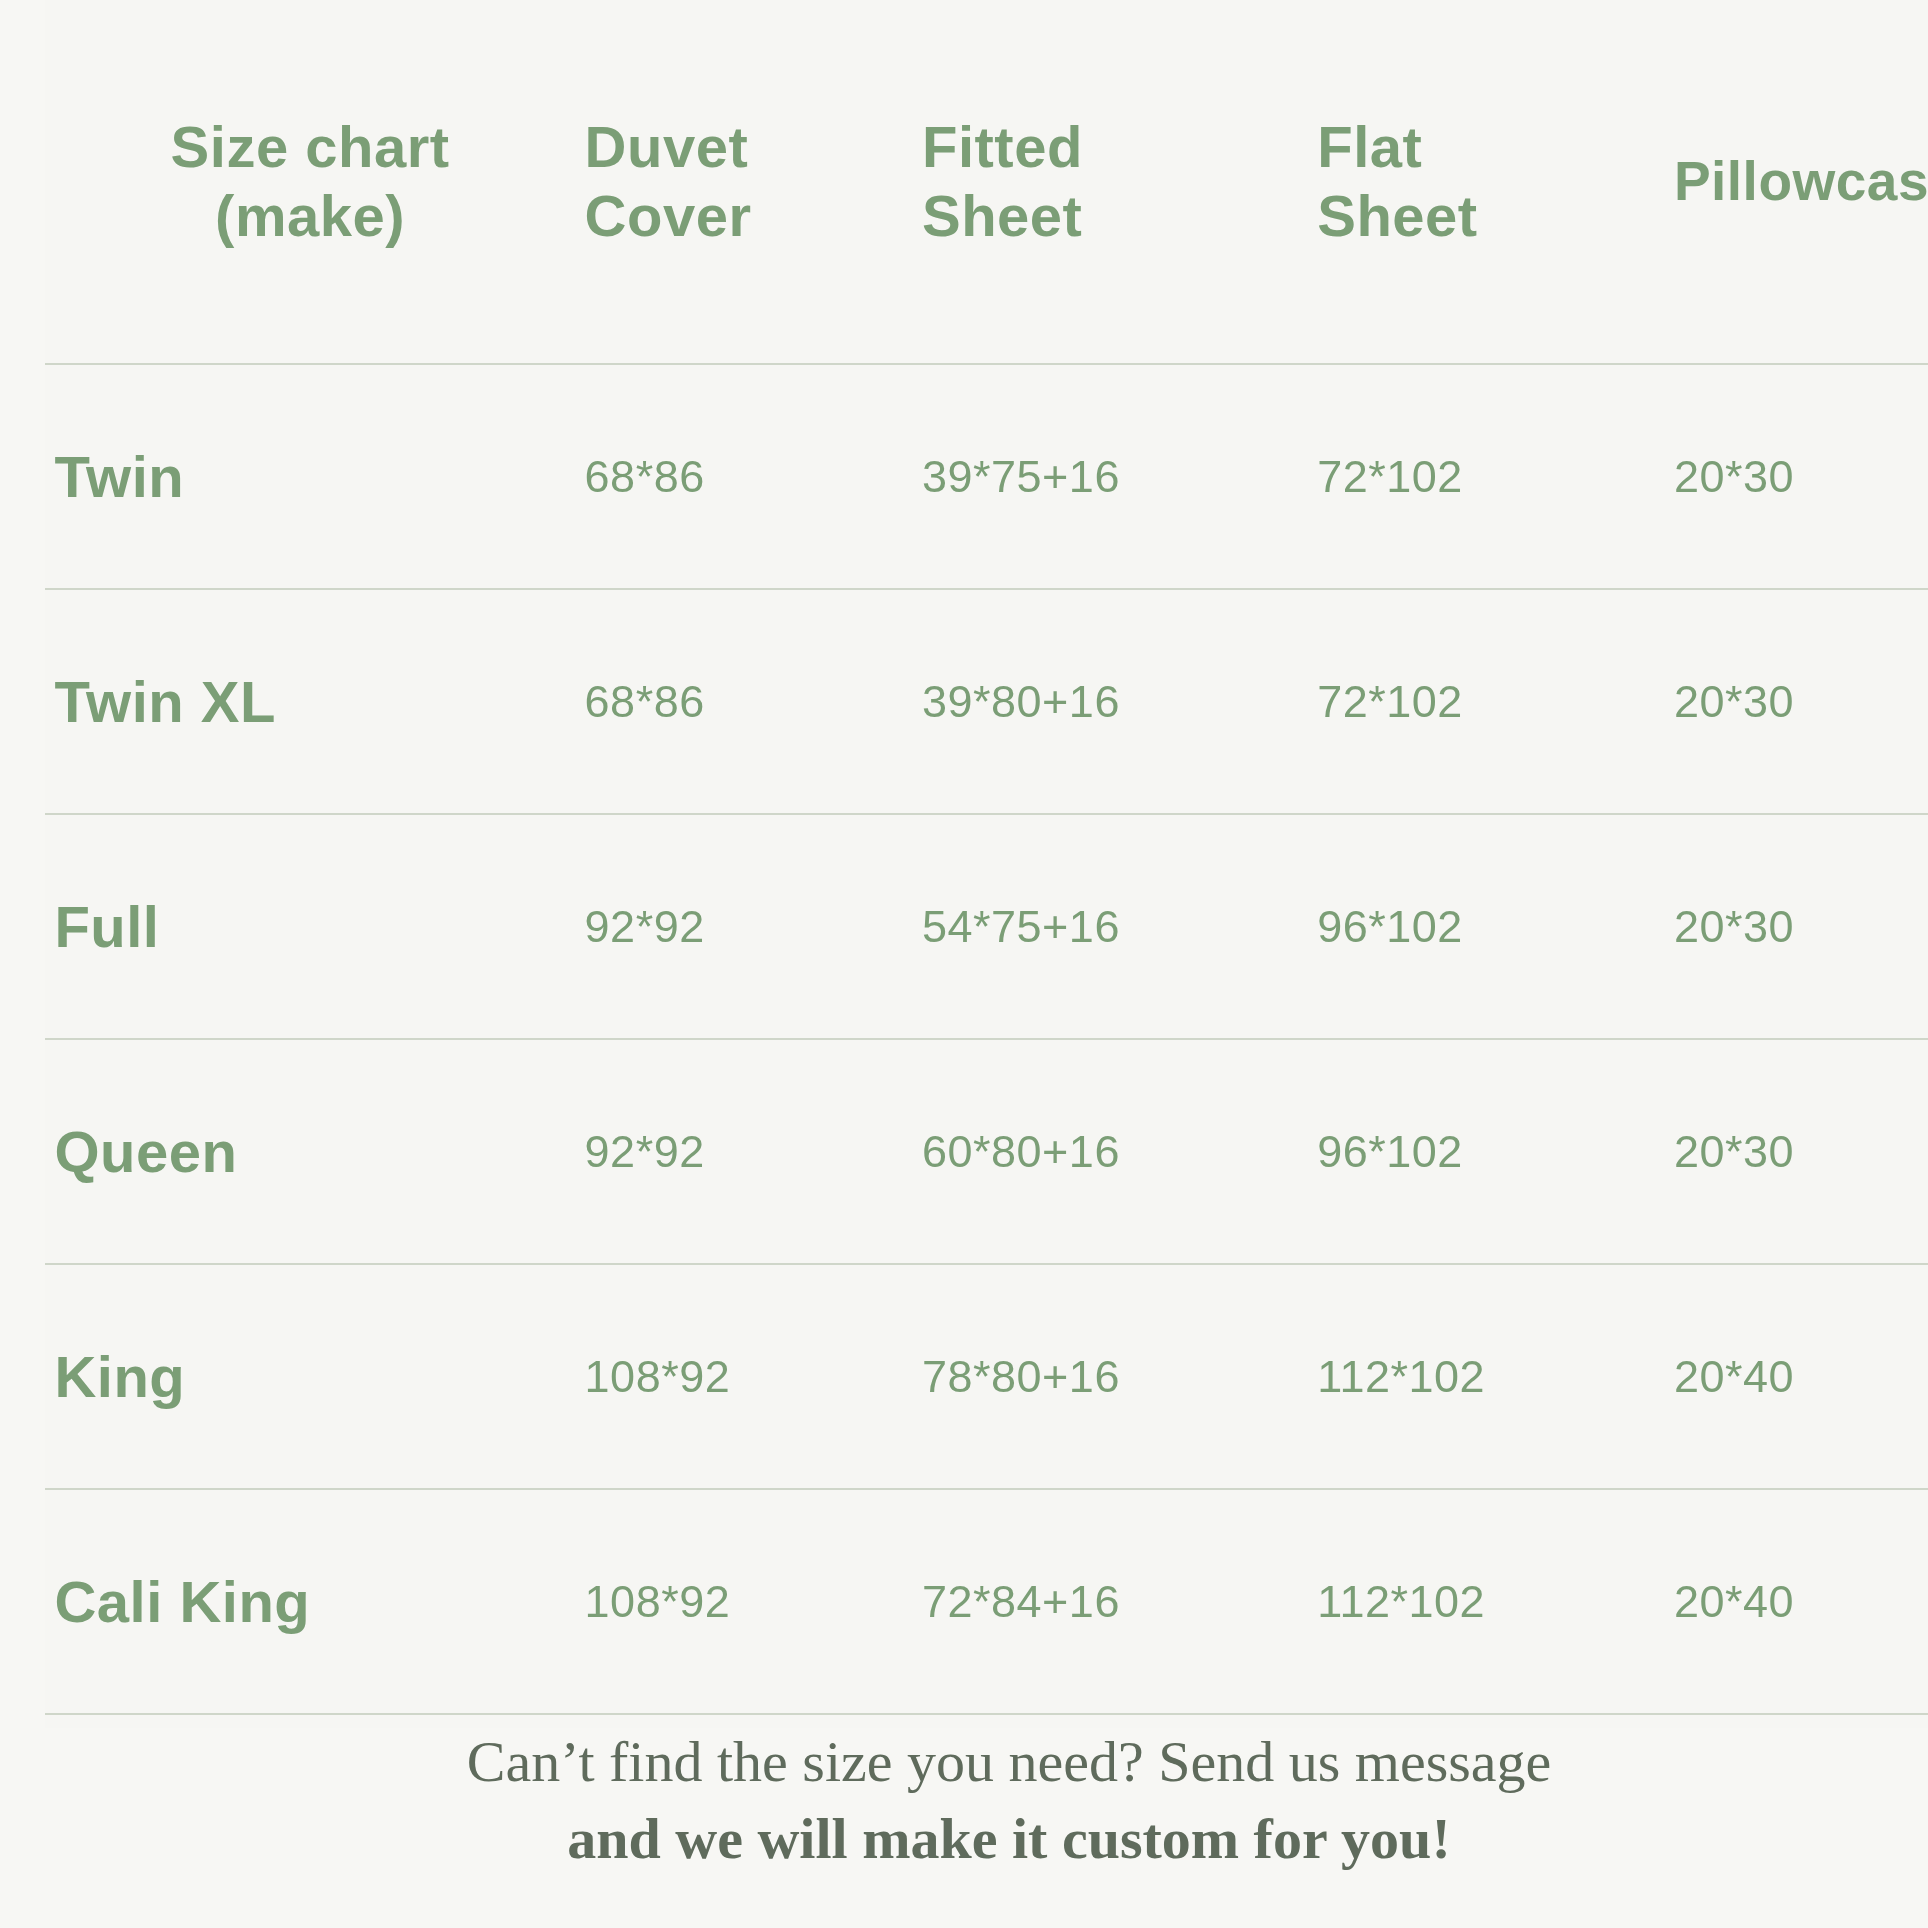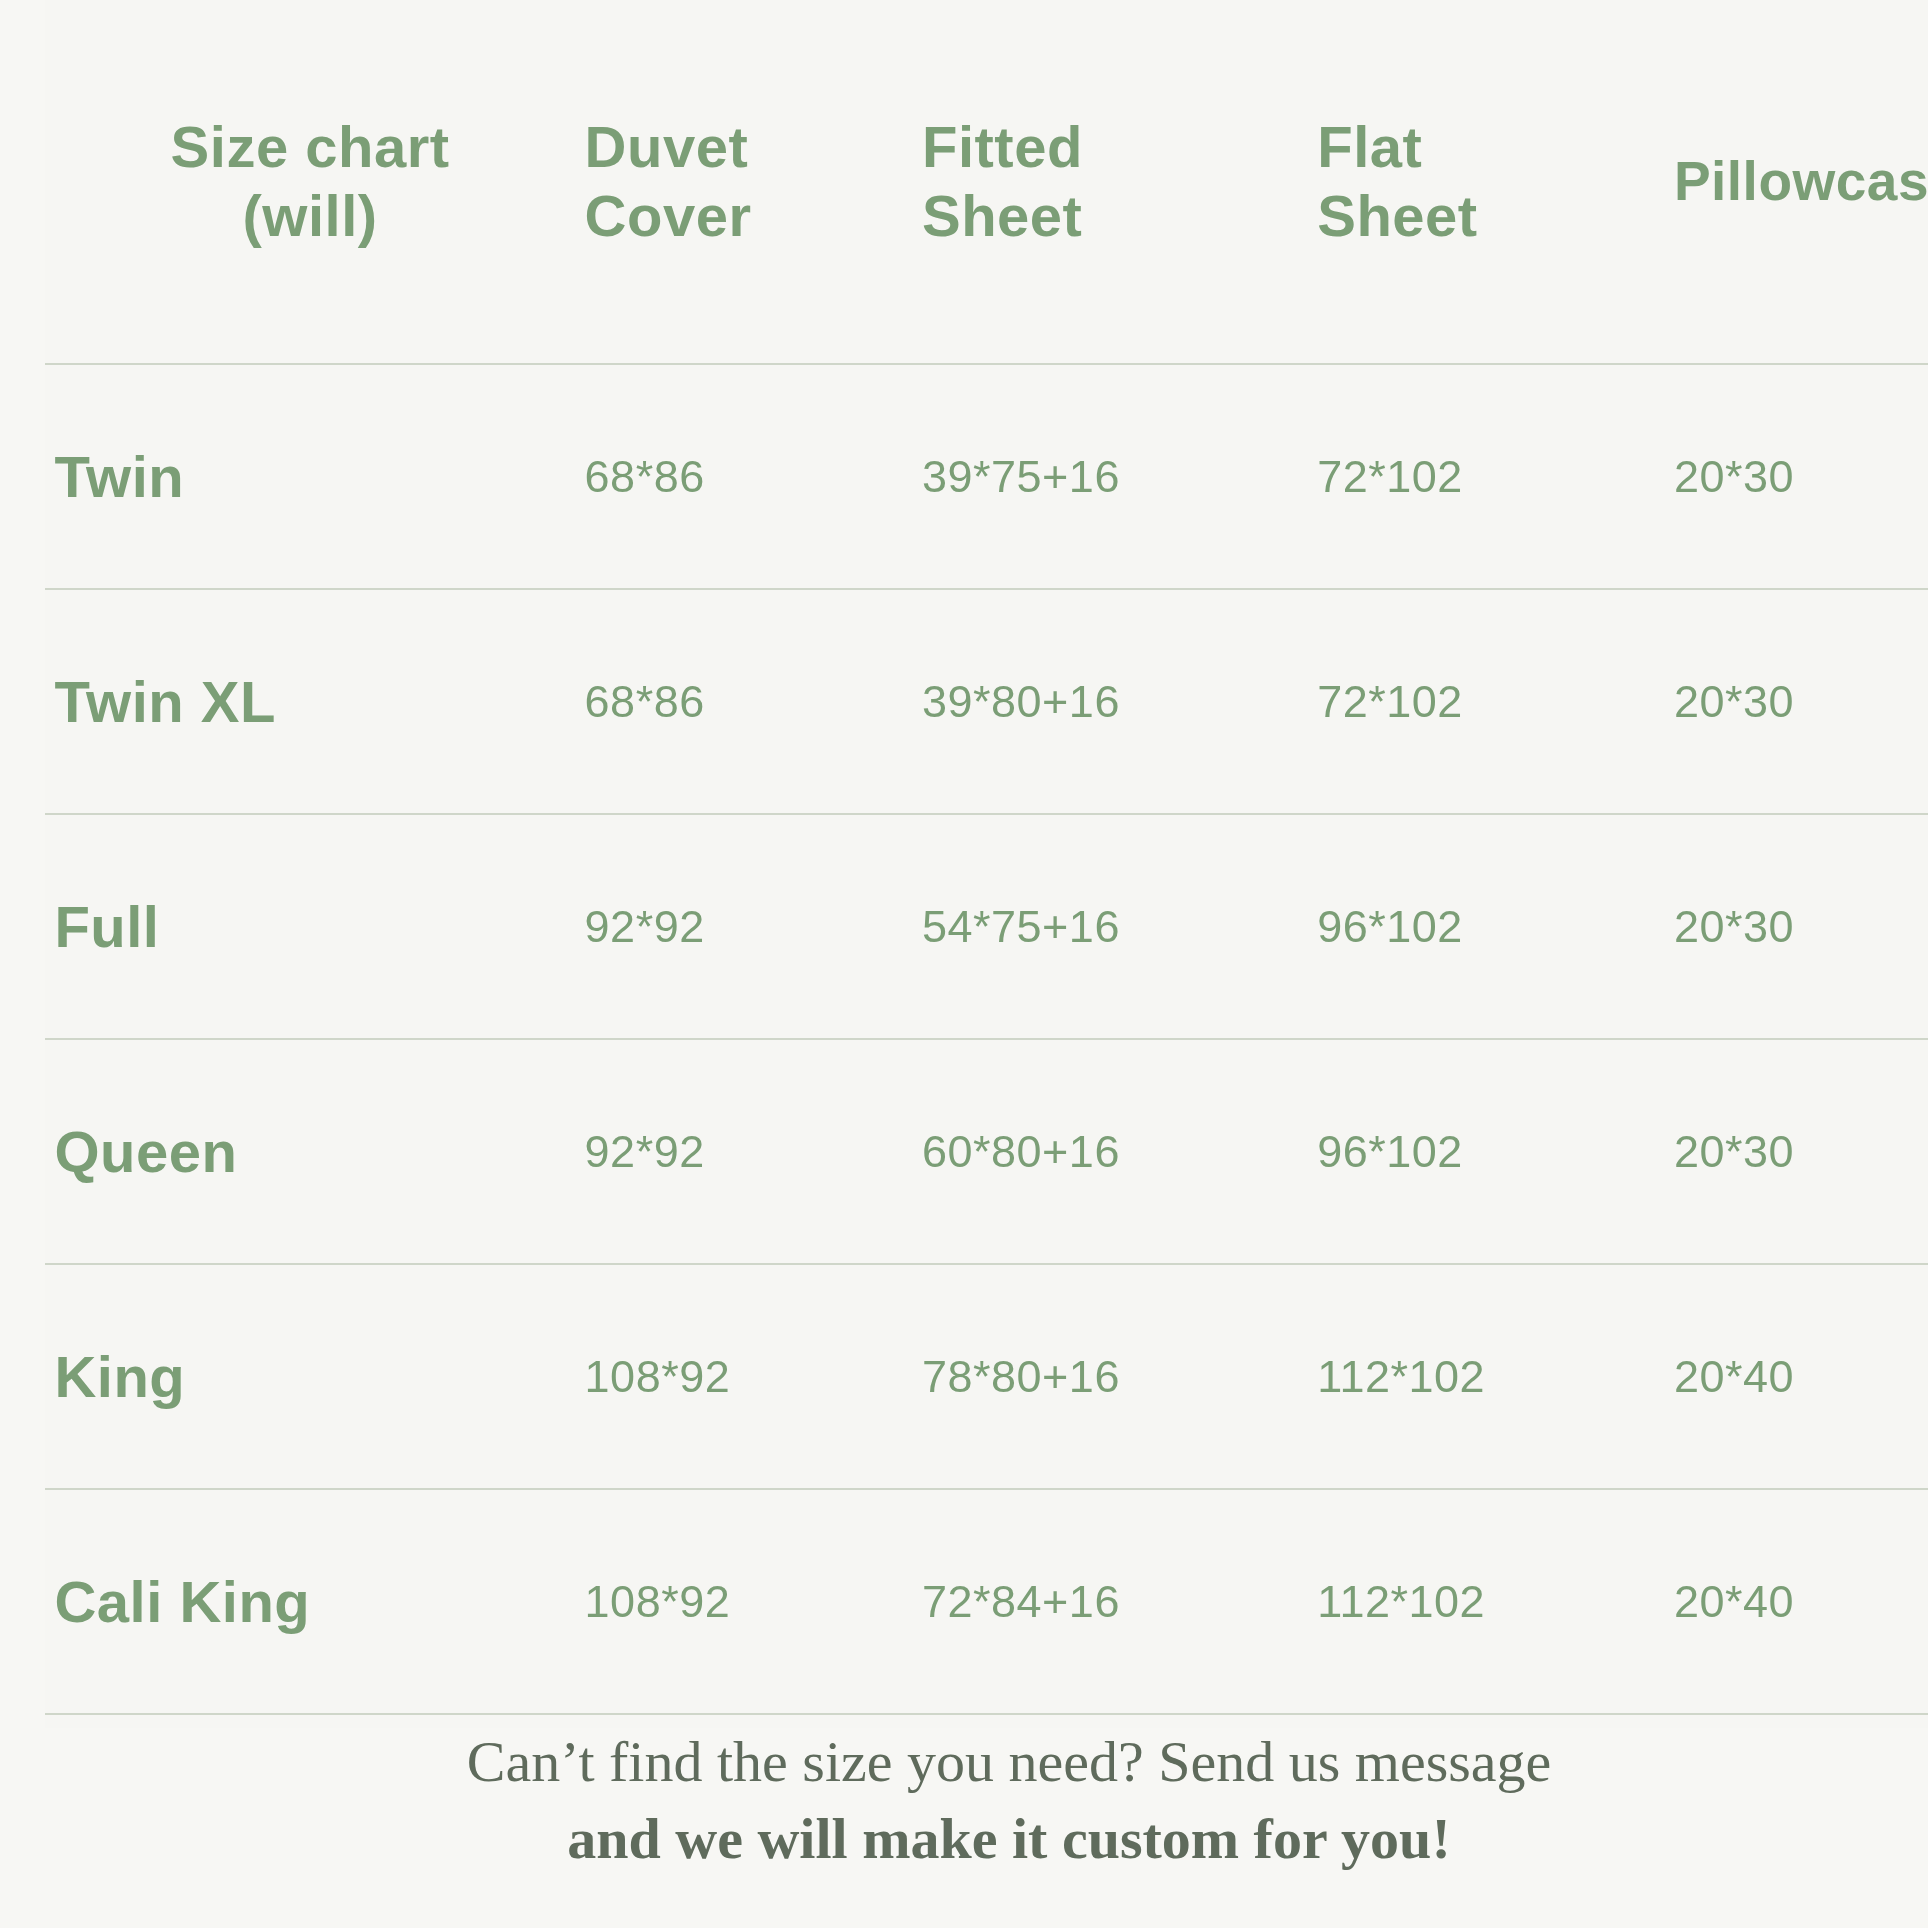--- a/index.html
+++ b/index.html
@@ -122,21 +122,21 @@
         <col class="c1">
         <col class="c2">
         <col class="c3">
         <col class="c4">
     </colgroup>
     <thead>
       <tr class="header-row">
         <th>
           <div class="h-title">
             <span>Size chart</span>
-            <span class="line2">(will)</span>
+            <span class="line2">(make)</span>
           </div>
         </th>
         <th>
           <div class="h-col">
             <span>Duvet</span>
             <span class="line2">Cover</span>
           </div>
         </th>
         <th>
           <div class="h-col">

